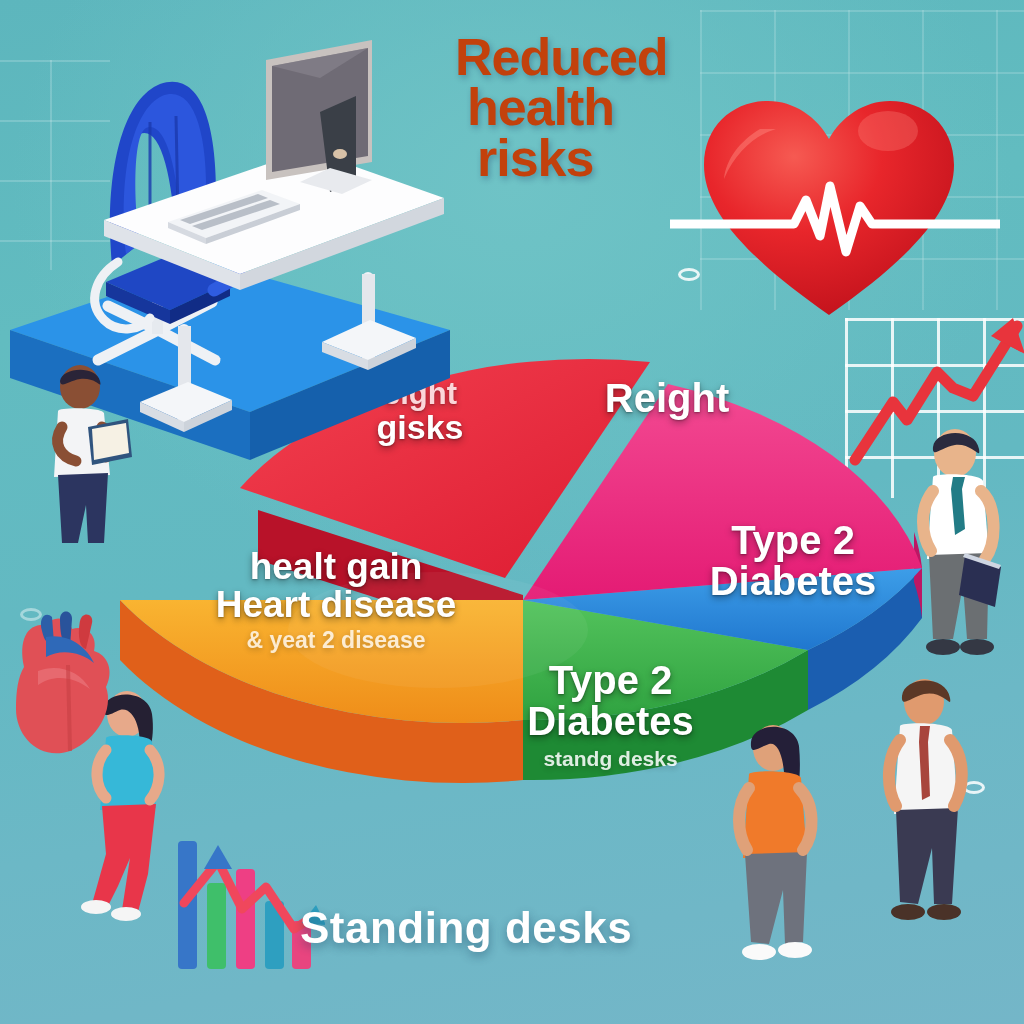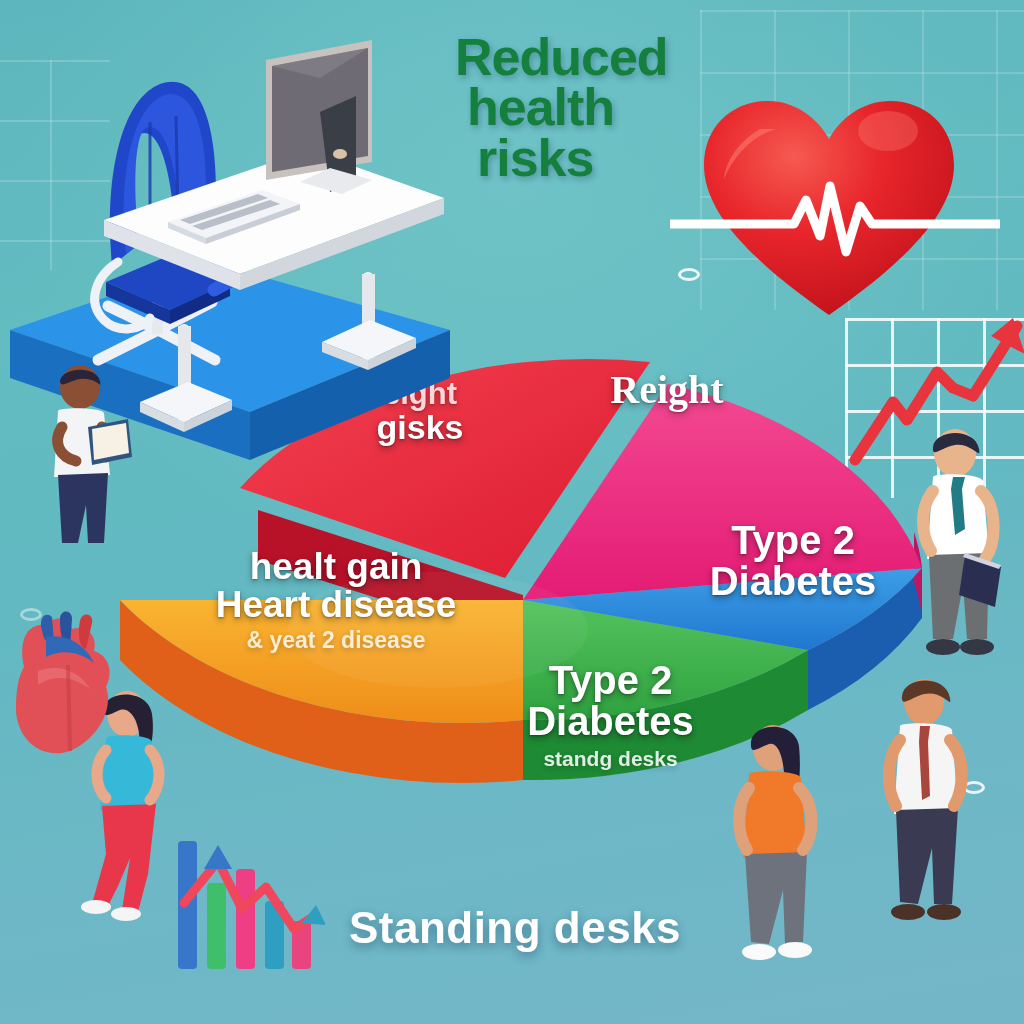--- a/index.html
+++ b/index.html
@@ -38,21 +38,21 @@
   }
   .floor-ring {
     position:absolute; width:22px; height:13px; border:3px solid rgba(255,255,255,.85);
     border-radius:50%;
   }
 
   
   #page-title {
     position:absolute; left:455px; top:32px; width:300px;
     font-size:52px; line-height:.97; font-weight:bold; letter-spacing:-1px;
-    color:#15803d;
+    color:#c2410c;
     text-shadow:2px 3px 6px rgba(10,30,80,.28);
   }
   #page-title span { display:block; }
   #title-l2 { padding-left:12px; }
   #title-l3 { padding-left:22px; }
 
   
   #heart-icon { position:absolute; left:700px; top:95px; width:258px; height:230px; }
   #ecg-line { position:absolute; left:670px; top:180px; width:330px; height:80px; }
 
@@ -72,30 +72,30 @@
   .slice-label {
     position:absolute; text-align:center; color:#ffffff; font-weight:bold;
     text-shadow:0 3px 7px rgba(0,0,0,.38), 0 1px 2px rgba(0,0,0,.3);
     line-height:1.02; pointer-events:none;
   }
   .slice-label .sub {
     display:block; font-size:21px; font-weight:bold; opacity:.86; margin-top:6px;
     text-shadow:0 2px 6px rgba(0,0,0,.3);
   }
   #label-red      { left:330px; top:378px; width:180px; font-size:34px; }
-  #label-pink     { left:552px; top:370px; width:230px; font-size:40px;font-family:Liberation Serif, serif; }
+  #label-pink     { left:552px; top:378px; width:230px; font-size:40px; }
   #label-blue     { left:668px; top:520px; width:250px; font-size:40px; }
   #label-green    { left:478px; top:660px; width:265px; font-size:40px; }
   #label-orange   { left:186px; top:548px; width:300px; font-size:37px; }
   #label-orange .sub { font-size:23px; opacity:.78; }
   #label-red .l1  { opacity:.80; font-size:31px; display:block; }
 
   
   #bottom-caption {
-    position:absolute; left:300px; top:903px; width:430px; text-align:center;
+    position:absolute; left:300px; top:903px; width:430px; text-align:left;
     font-size:44px; font-weight:bold; color:#ffffff; letter-spacing:.5px;
     text-shadow:0 4px 10px rgba(20,60,90,.45);
   }
 
   
   #desk-scene { position:absolute; left:0px; top:30px; width:470px; height:420px; }
   #desk-scene svg { width:100%; height:100%; overflow:visible; }
 
   
   .figure svg { display:block; overflow:visible; }

